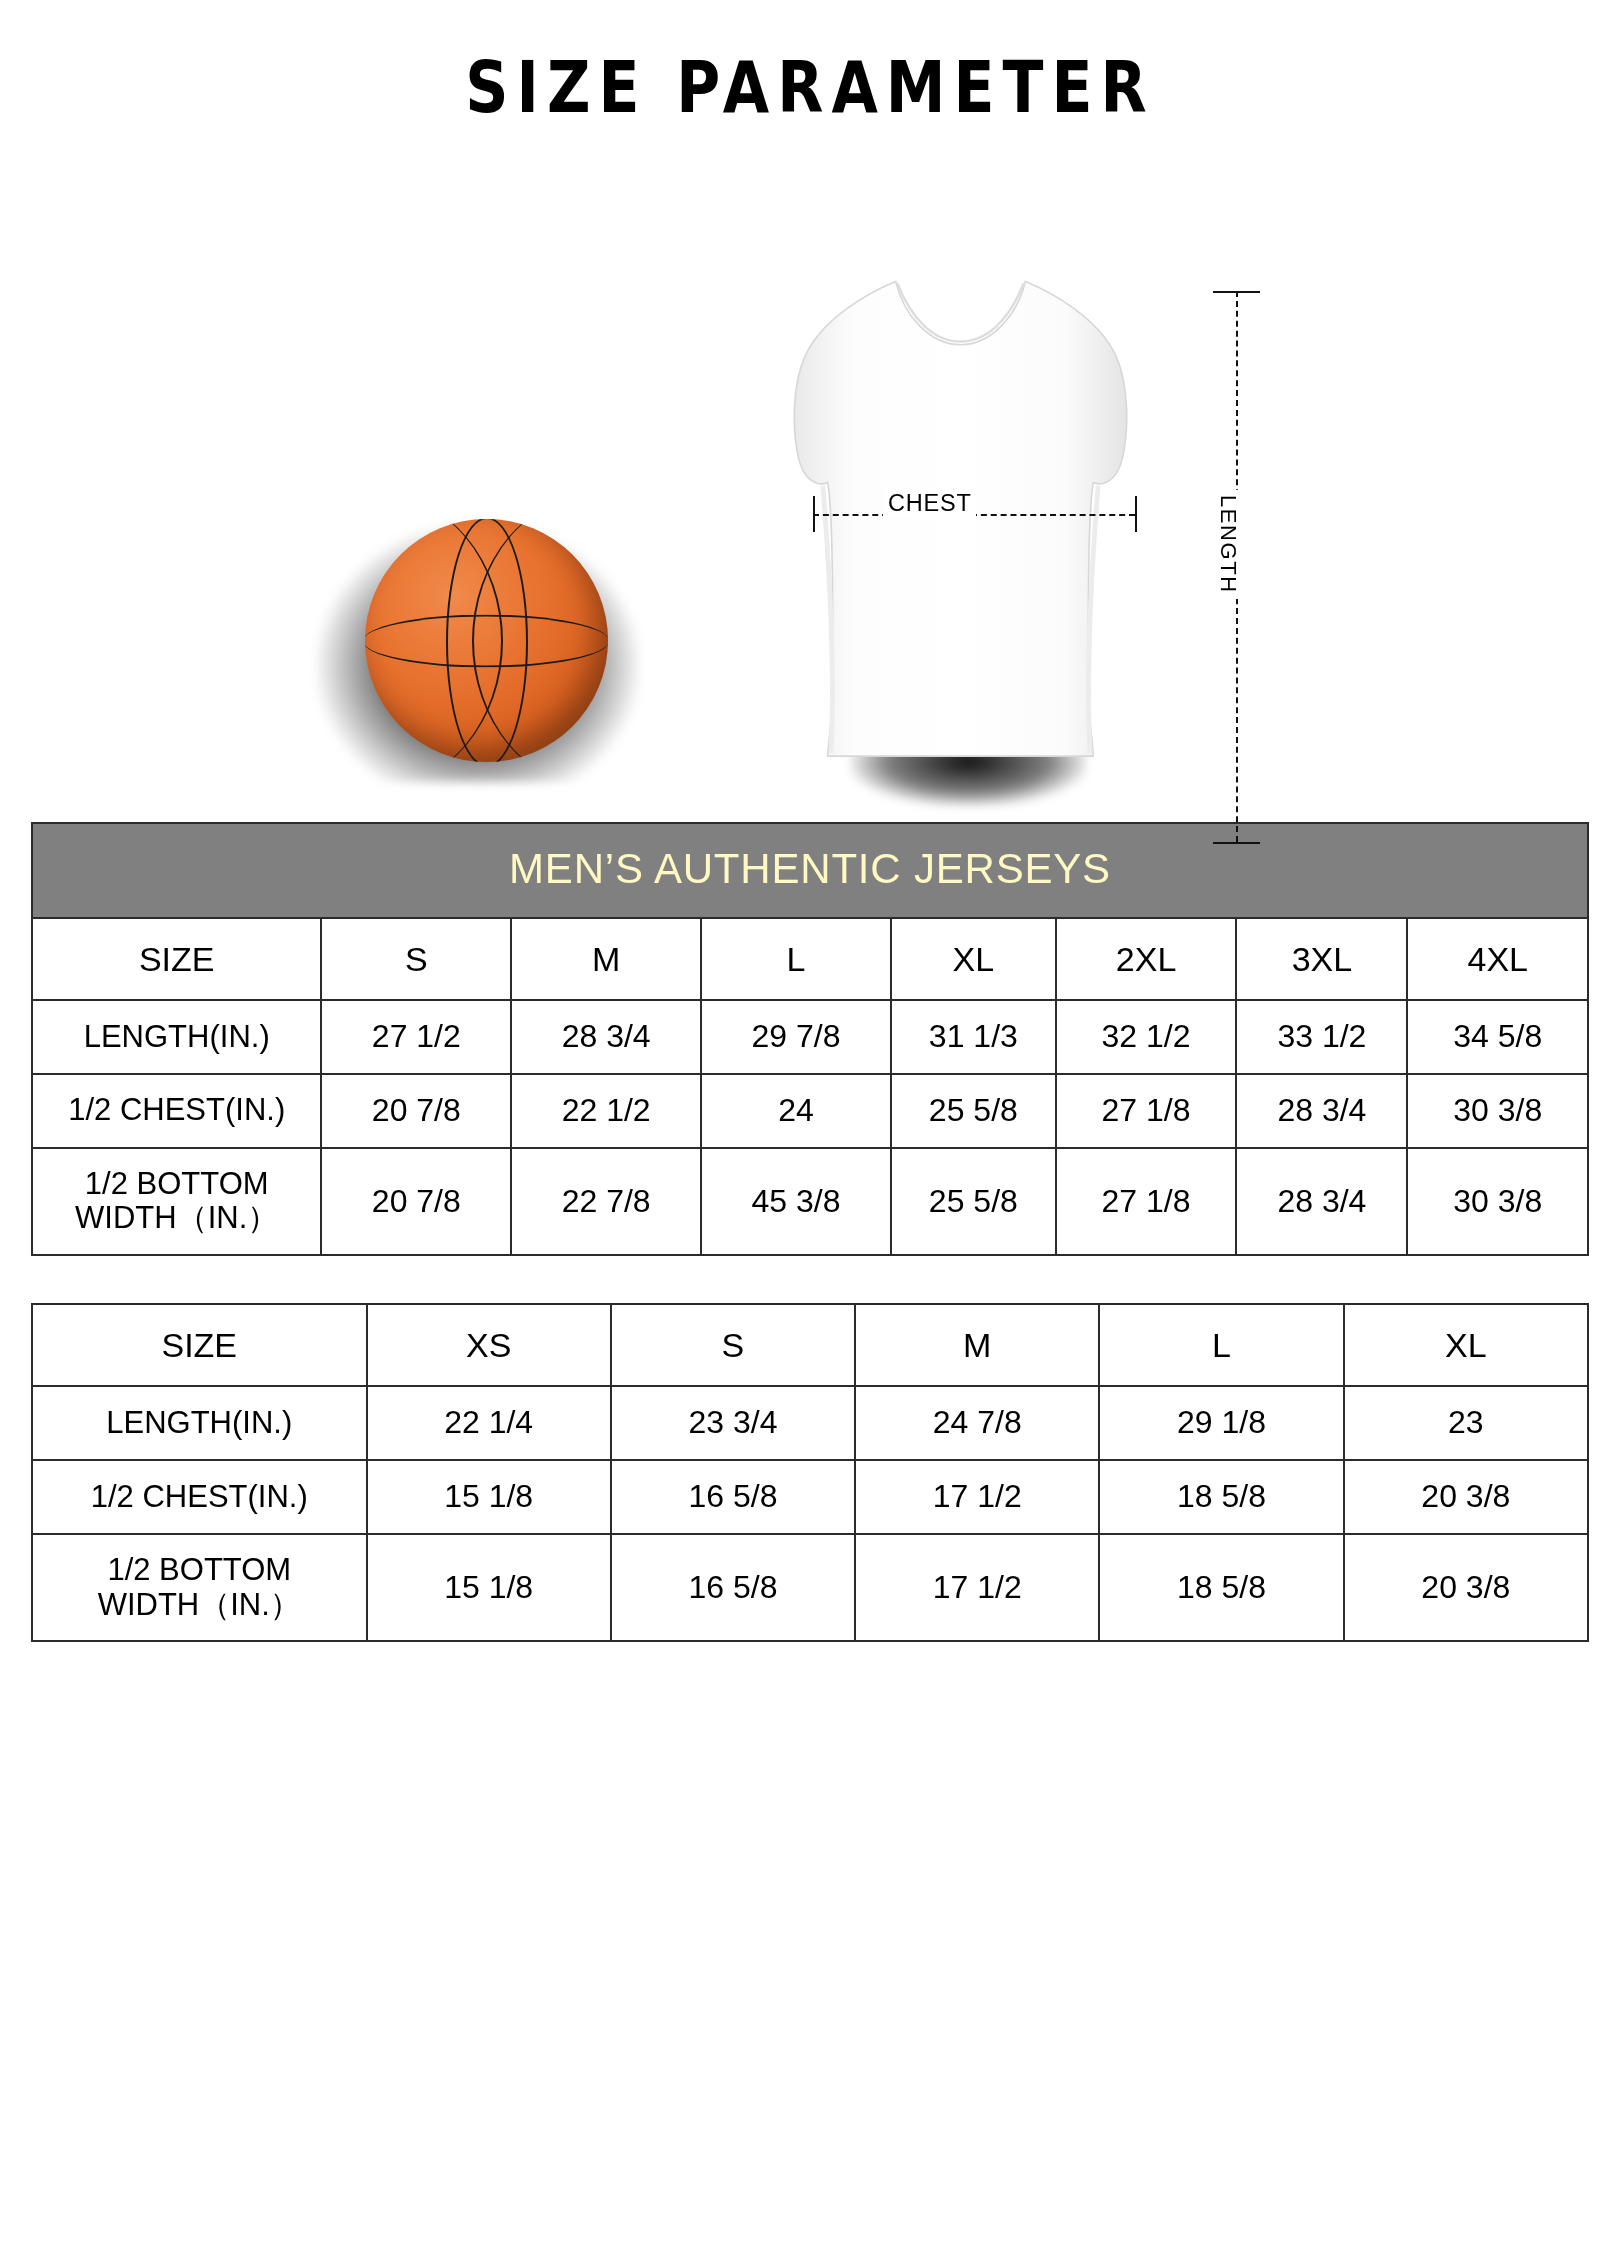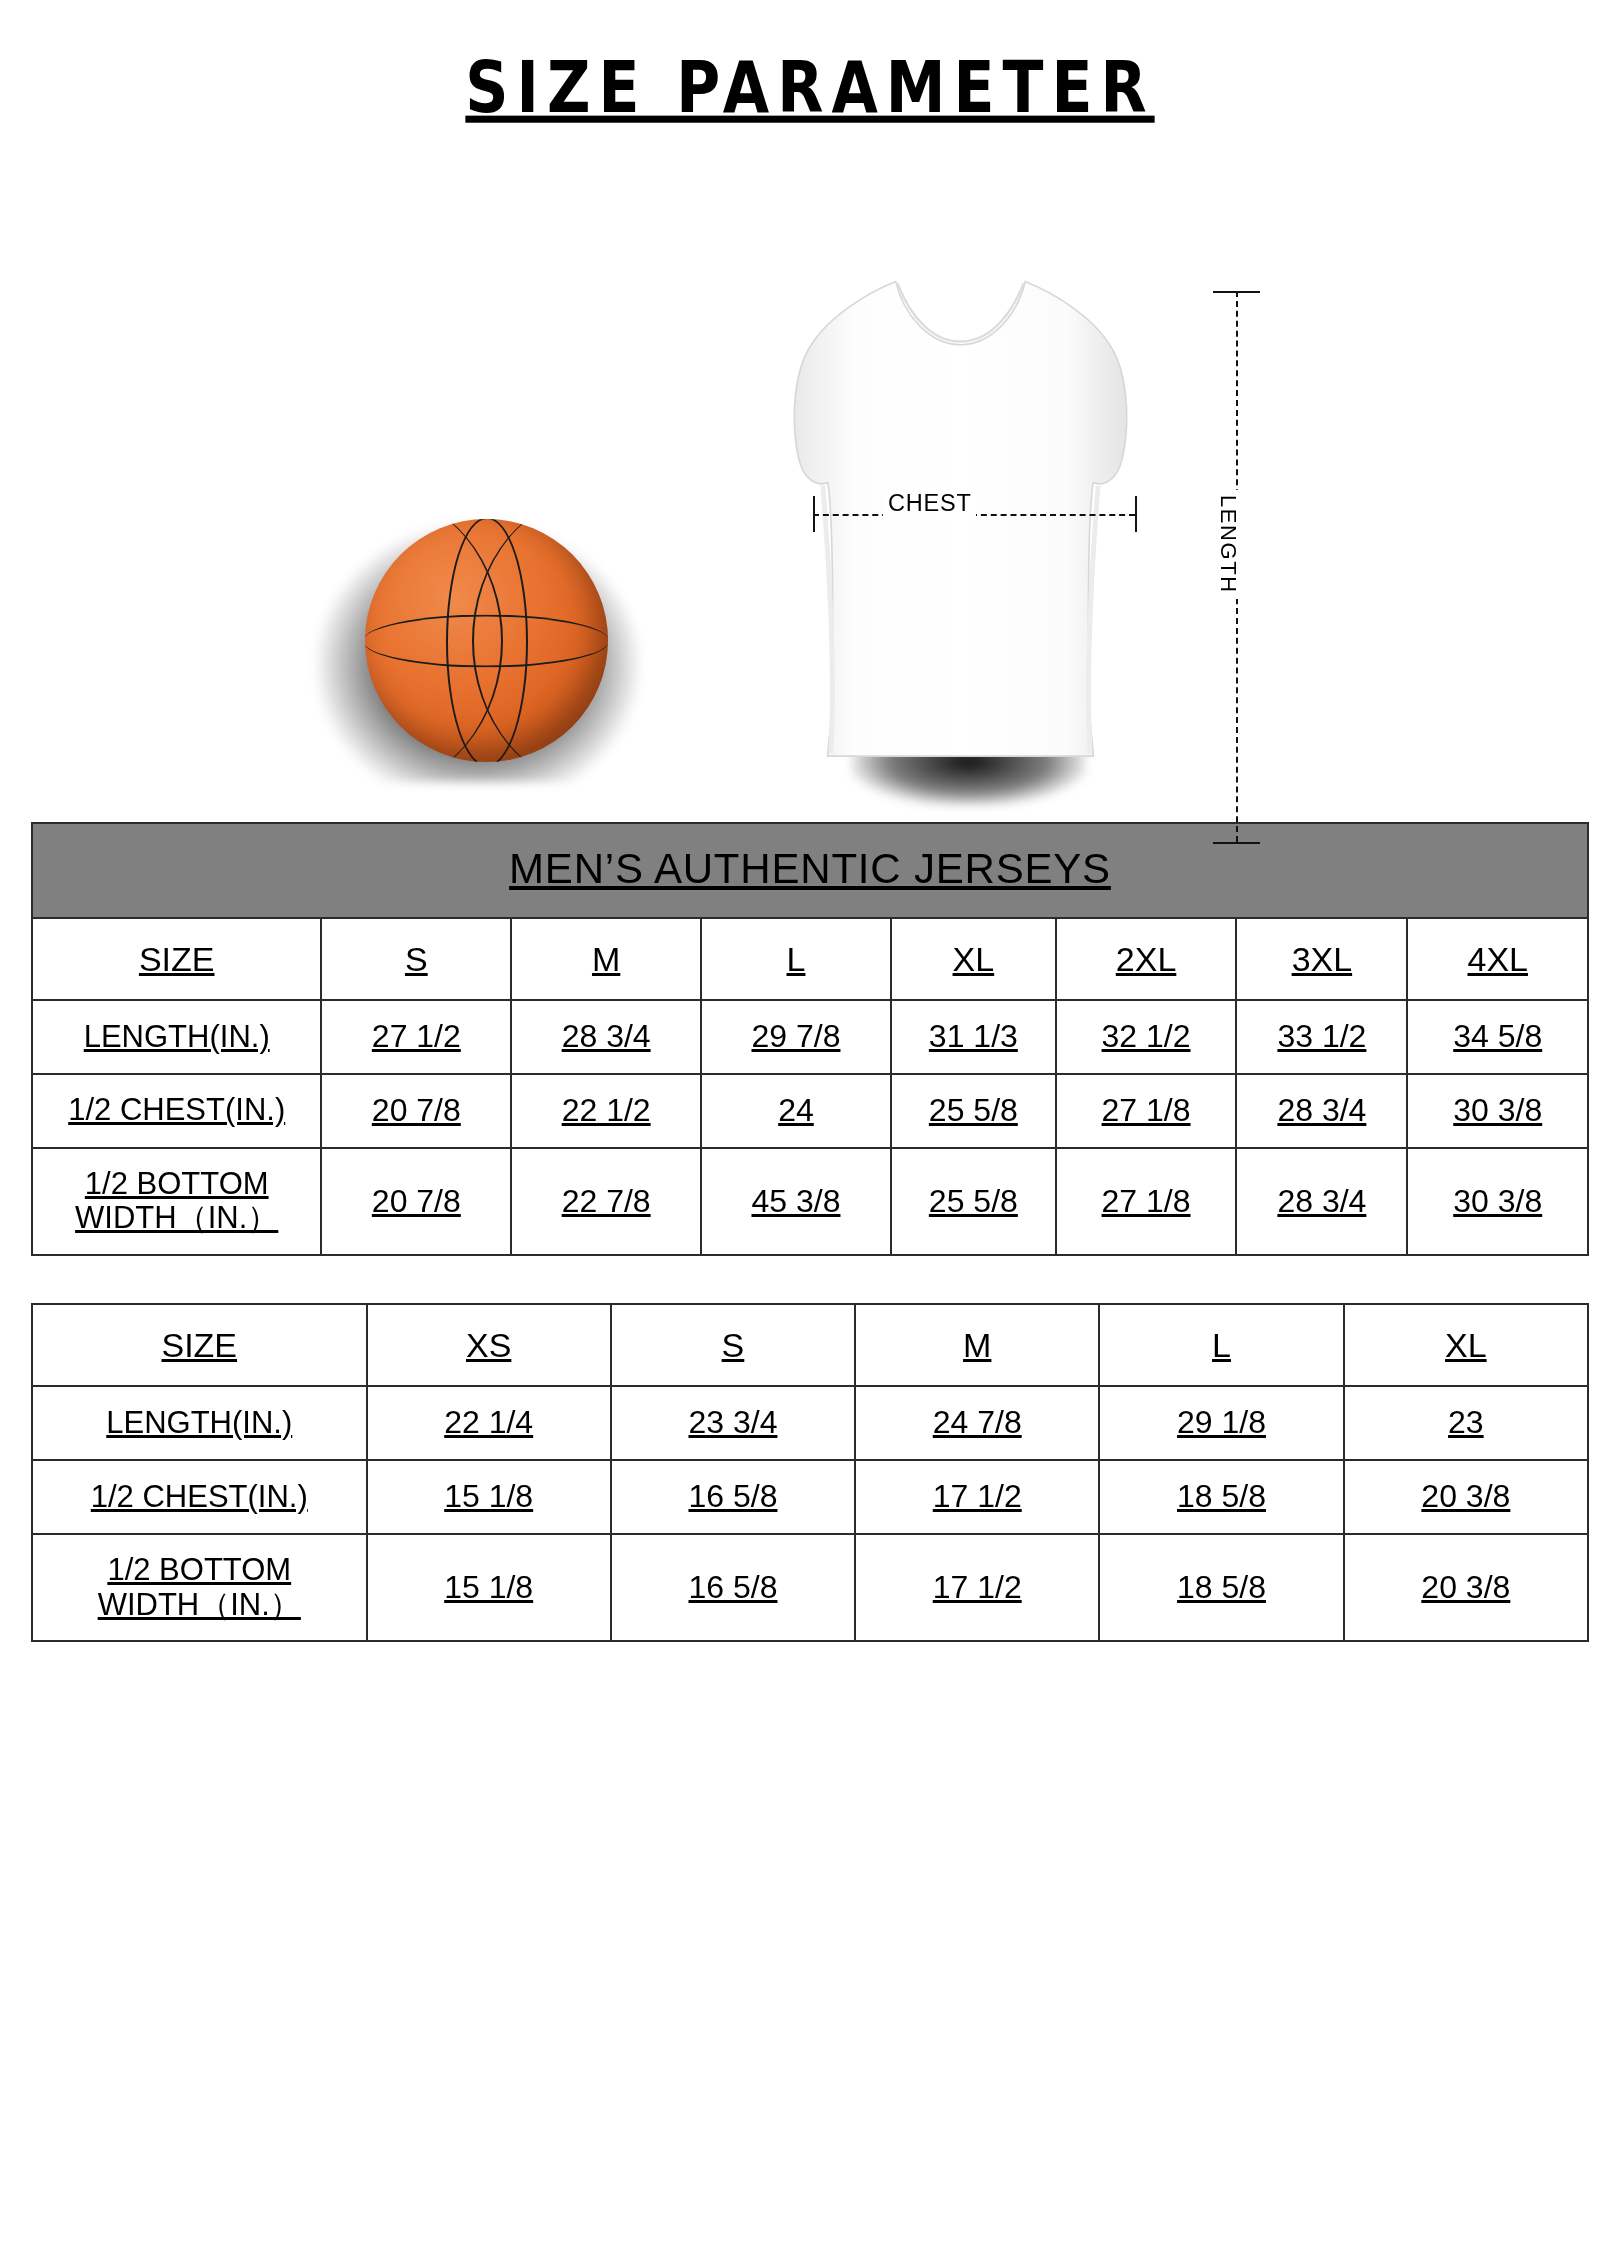--- a/index.html
+++ b/index.html
@@ -13,21 +13,20 @@
     font-family: "Liberation Sans", sans-serif;
     color: #000000;
     position: relative;
     overflow: hidden;
   }
   .page {
     width: 1620px;
     height: 2261px;
     position: relative;
     background: #fff;
-    text-decoration: underline;
   }
 
   
   .title {
     text-align: center;
     font-family: "DejaVu Sans", sans-serif;
     font-weight: bold;
     font-size: 60px;
     letter-spacing: 8px;
     margin: 0;
@@ -180,21 +179,21 @@
     border-left: 2.4px solid #111;
     width: 0;
   }
 
   
   .table-block {
     margin: 0 31px;
   }
   .tbl-header {
     background: #808080;
-    color: #000000;
+    color: #fef9c3;
     text-align: center;
     font-size: 42px;
     letter-spacing: 0.8px;
     padding: 21px 0 24px 0;
     border: 2.4px solid #2b2b2b;
     border-bottom: none;
     box-sizing: border-box;
   }
   table.size {
     border-collapse: collapse;

